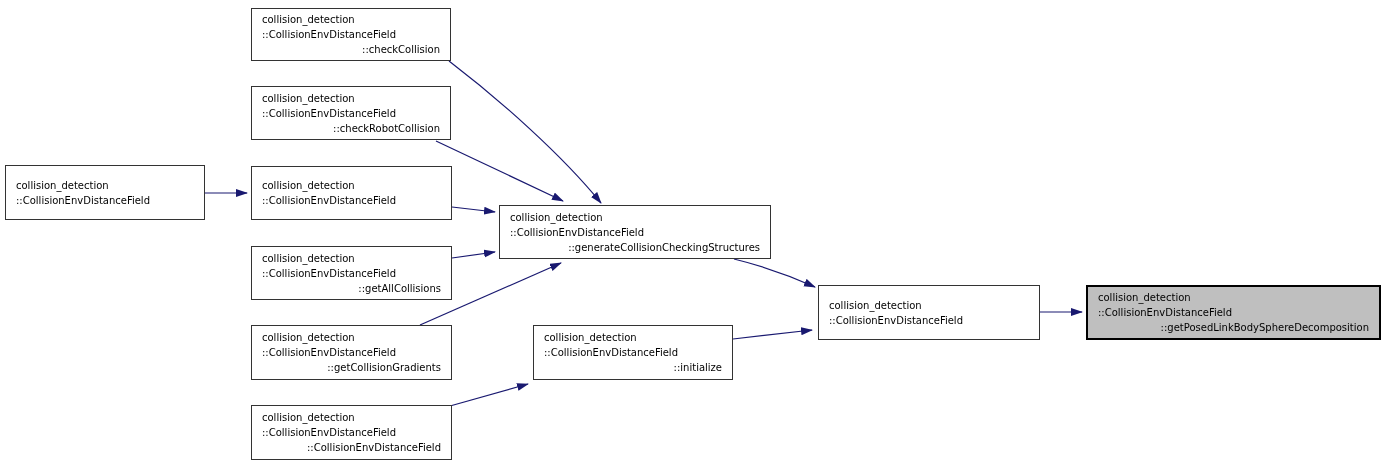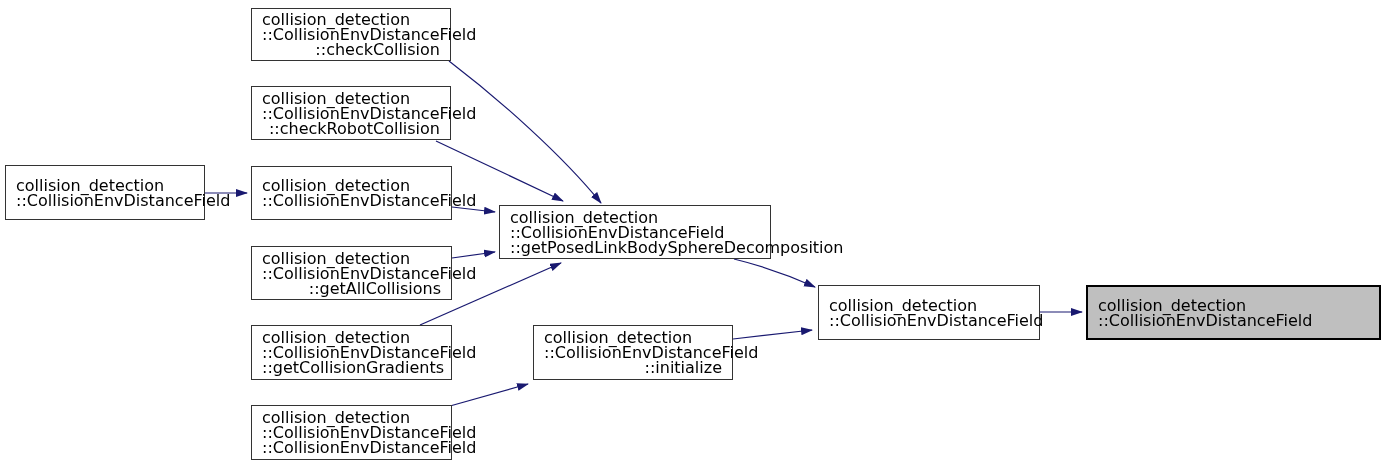--- a/index.html
+++ b/index.html
@@ -29,21 +29,21 @@
   .arrowhead-shape {
     fill: var(--edge, #191970);
     stroke: none;
   }
   .node {
     position: absolute;
     box-sizing: border-box;
     background: var(--node-fill, #ffffff);
     border: 1.5px solid var(--node-border, #333333);
     color: var(--text, #000000);
-    font-size: 16px;
+    font-size: 10px;
     line-height: 15px;
     padding: 3px 10px;
     display: flex;
     flex-direction: column;
     justify-content: center;
     cursor: pointer;
   }
   .node .line {
     white-space: nowrap;
     text-align: left;
@@ -98,21 +98,21 @@
       <div class="line">::CollisionEnvDistanceField</div>
     </div>
     <div class="node" style="left: 251px; top: 246px; width: 201px; height: 54px;">
       <div class="line">collision_detection</div>
       <div class="line">::CollisionEnvDistanceField</div>
       <div class="line last">::getAllCollisions</div>
     </div>
     <div class="node" style="left: 499px; top: 205px; width: 272px; height: 54px;">
       <div class="line">collision_detection</div>
       <div class="line">::CollisionEnvDistanceField</div>
-      <div class="line last">::getPosedLinkBodySphereDecomposition</div>
+      <div class="line last">::generateCollisionCheckingStructures</div>
     </div>
     <div class="node" style="left: 251px; top: 325px; width: 201px; height: 55px;">
       <div class="line">collision_detection</div>
       <div class="line">::CollisionEnvDistanceField</div>
       <div class="line last">::getCollisionGradients</div>
     </div>
     <div class="node" style="left: 533px; top: 325px; width: 200px; height: 55px;">
       <div class="line">collision_detection</div>
       <div class="line">::CollisionEnvDistanceField</div>
       <div class="line last">::initialize</div>
@@ -122,14 +122,15 @@
       <div class="line">::CollisionEnvDistanceField</div>
       <div class="line last">::CollisionEnvDistanceField</div>
     </div>
     <div class="node" style="left: 818px; top: 285px; width: 222px; height: 55px;">
       <div class="line">collision_detection</div>
       <div class="line">::CollisionEnvDistanceField</div>
     </div>
     <div class="node highlight" style="left: 1086px; top: 285px; width: 295px; height: 55px;">
       <div class="line">collision_detection</div>
       <div class="line">::CollisionEnvDistanceField</div>
+      <div class="line last">::getPosedLinkBodySphereDecomposition</div>
     </div>
   </div>
 
 </body></html>

